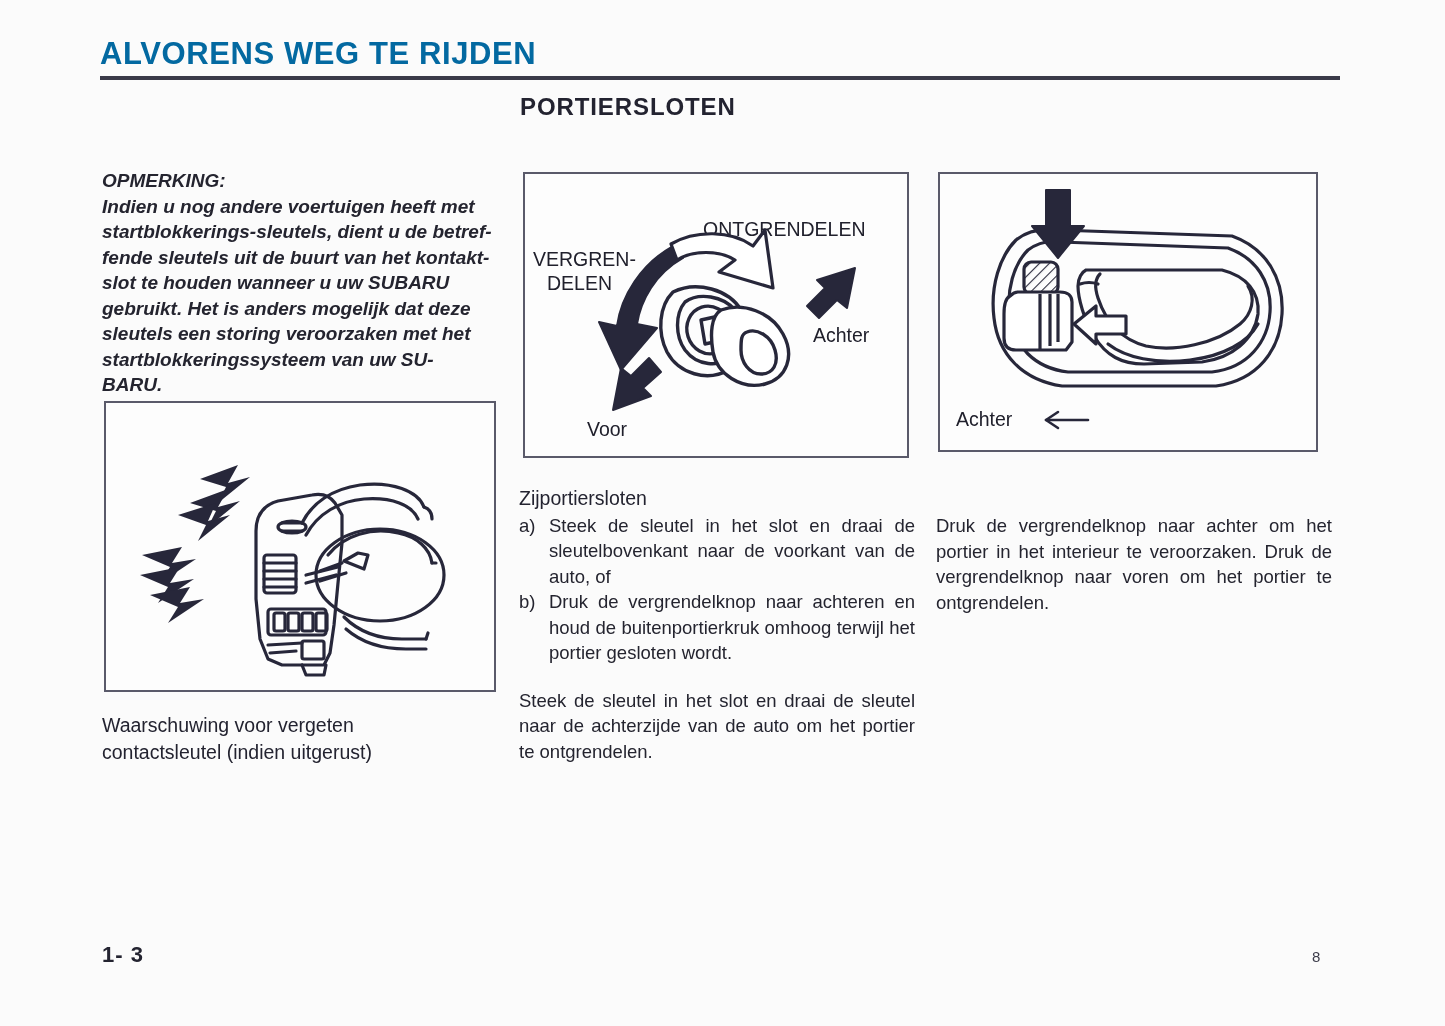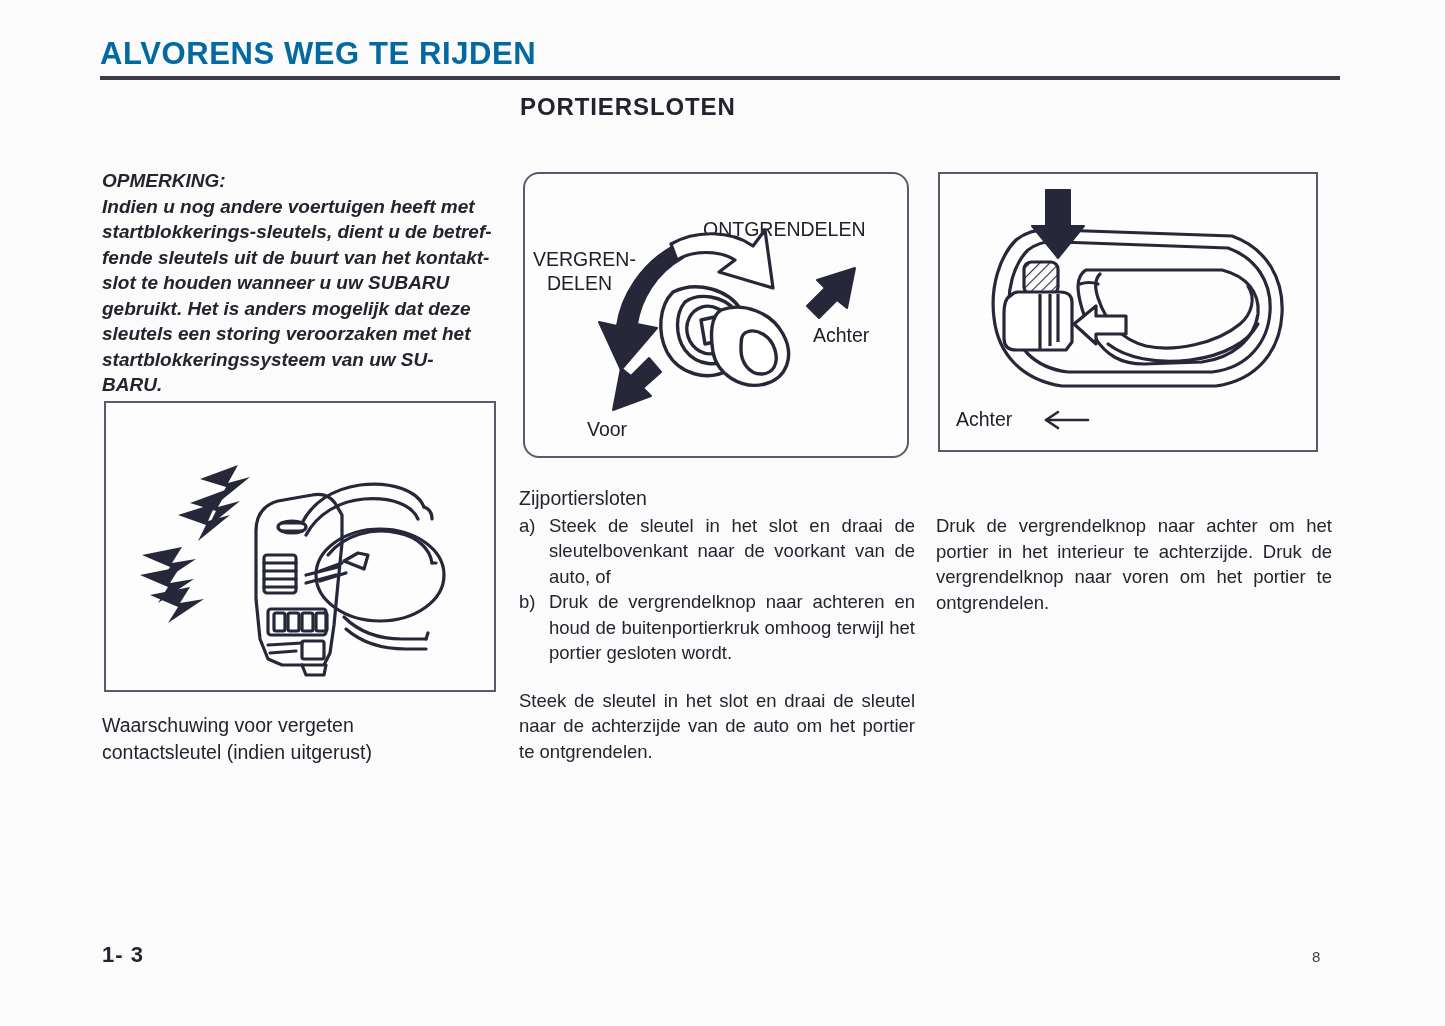--- a/index.html
+++ b/index.html
@@ -202,21 +202,21 @@
         <polygon points="34,172 74,164 64,180 88,176 52,200 62,184"></polygon>
         <polygon points="44,192 84,184 74,200 98,196 62,220 72,204"></polygon>
       </g>
     </svg>
   </div>
 
   <div class="col col-left" style="top:712px;">
     <h3 class="sub-heading two-line"><span>Waarschuwing voor vergeten</span><br><span>contactsleutel (indien uitgerust)</span></h3>
   </div>
 
-  <div class="figure" style="left:523px; top:172px; width:386px; height:286px;border-radius:16px;">
+  <div class="figure" style="left:523px; top:172px; width:386px; height:286px;">
     <svg width="382" height="282" viewBox="0 0 382 282">
 
       <text class="fig-label-lg" x="178" y="62">ONTGRENDELEN</text>
 
       <text class="fig-label-lg" x="8" y="92">VERGREN-</text>
       <text class="fig-label-lg" x="22" y="116">DELEN</text>
 
       <text class="fig-label-lg" x="288" y="168">Achter</text>
 
       <text class="fig-label-lg" x="62" y="262">Voor</text>
@@ -328,19 +328,19 @@
     <div class="list-item" style="margin-bottom:17px;">
       <span class="list-marker">b)</span>
       <span class="list-body">Druk de vergrendelknop naar achteren en houd de buitenportierkruk omhoog terwijl het portier gesloten wordt.</span>
     </div>
 
     <p class="body-text" style="margin-top:22px;">Steek de sleutel in het slot en draai de sleutel naar de achterzijde van de auto om het portier te ontgrendelen.</p>
 
   </div>
 
   <div class="col col-right" style="top:486px;">
-    <p class="body-text last" style="margin-top:27px;">Druk de vergrendelknop naar achter om het portier in het interieur te achterzijde. Druk de vergrendelknop naar voren om het portier te ontgrendelen.</p>
+    <p class="body-text last" style="margin-top:27px;">Druk de vergrendelknop naar achter om het portier in het interieur te veroorzaken. Druk de vergrendelknop naar voren om het portier te ontgrendelen.</p>
   </div>
 
   <div class="folio-left">1- 3</div>
   <div class="folio-right">8</div>
 
 </div>
 
 </body></html>

